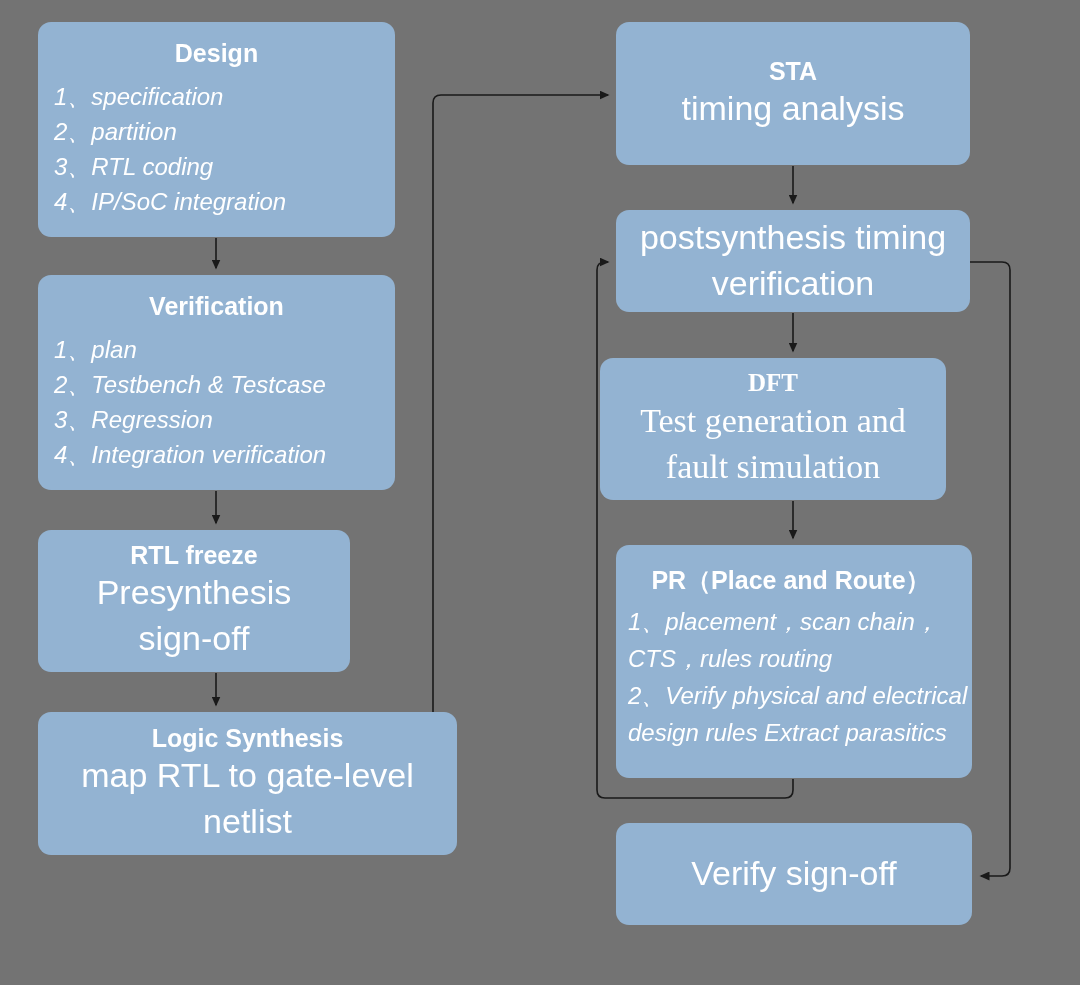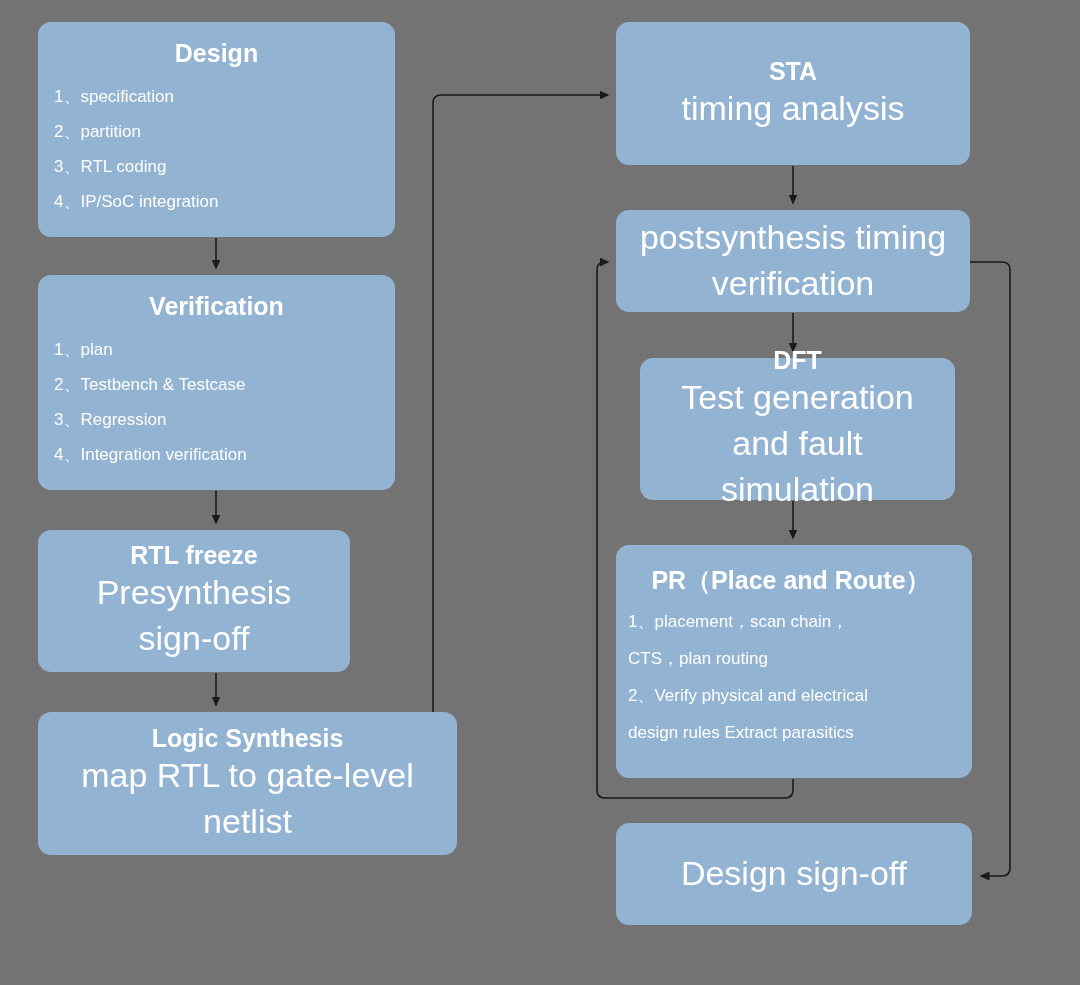--- a/index.html
+++ b/index.html
@@ -34,24 +34,25 @@
     display: flex;
     flex-direction: column;
     justify-content: center;
     align-items: center;
     text-align: center;
     padding: 6px 22px;
   }
   .node.listy { padding: 16px 10px 8px 10px; }
   .list { margin-top: 11px; }
   .list .li {
-    font-size: 17px;
+    font-size: 24px;
     line-height: 35px;
     padding-left: 6px;
     white-space: nowrap;
+    font-style: italic;
   }
   .node.pr { padding: 20px 16px 8px 10px; }
   .node.pr .list { margin-top: 8px; }
   .node.pr .li { line-height: 37px; padding-left: 2px; }
   #connectors {
     position: absolute;
     left: 0; top: 0;
     width: 1080px;
     height: 985px;
     pointer-events: none;
@@ -114,32 +115,32 @@
   <div class="node center" style="left:616px; top:22px; width:354px; height:143px;">
     <div class="title">STA</div>
     <div class="sub">timing analysis</div>
   </div>
 
   <div class="node center" style="left:616px; top:210px; width:354px; height:102px;">
     <div class="sub">postsynthesis timing</div>
     <div class="sub">verification</div>
   </div>
 
-  <div class="node center" style="left:640px; top:358px; width:315px; height:142px;">
+  <div class="node center" style="left:600px; top:358px; width:346px; height:142px;font-family:Liberation Serif, serif;">
     <div class="title">DFT</div>
     <div class="sub">Test generation and fault simulation</div>
   </div>
 
   <div class="node listy pr" style="left:616px; top:545px; width:356px; height:233px;">
     <div class="title">PR（Place and Route）</div>
     <div class="list">
       <div class="li">1、placement，scan chain，</div>
-      <div class="li">CTS，plan routing</div>
+      <div class="li">CTS，rules routing</div>
       <div class="li">2、Verify physical and electrical</div>
       <div class="li">design rules Extract parasitics</div>
     </div>
   </div>
 
   <div class="node center" style="left:616px; top:823px; width:356px; height:102px;">
-    <div class="sub">Design sign-off</div>
+    <div class="sub">Verify sign-off</div>
   </div>
 
 </div>
 
 </body></html>

